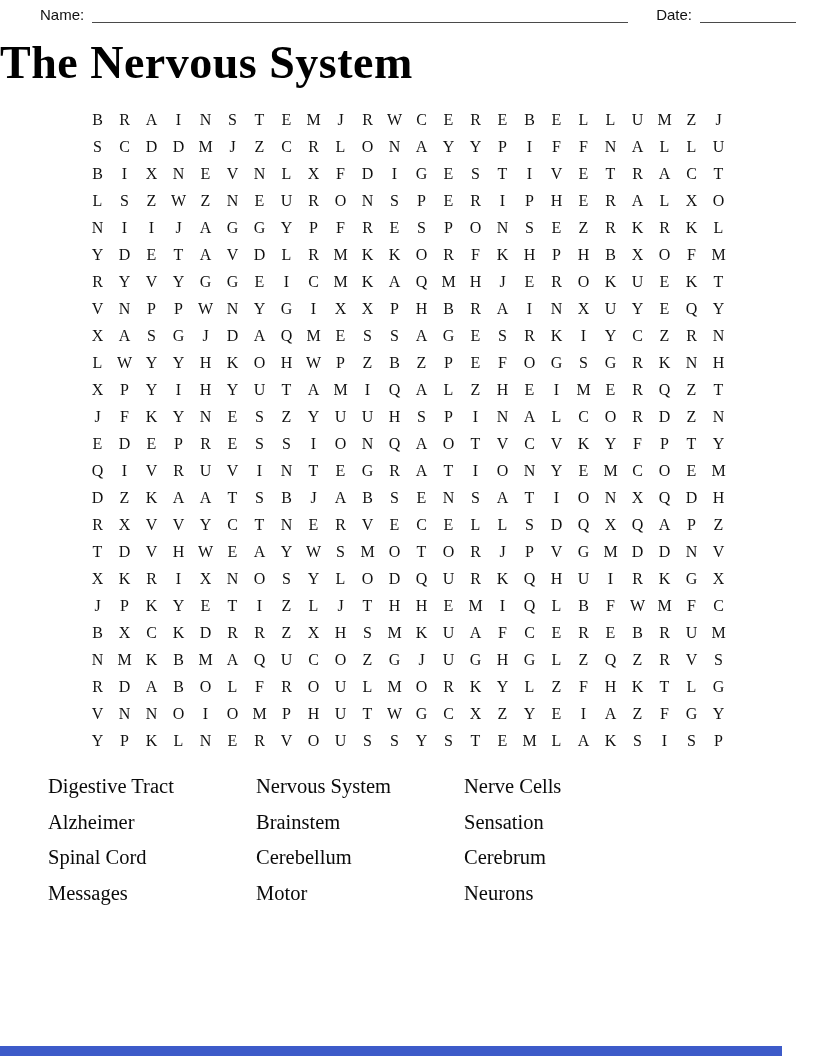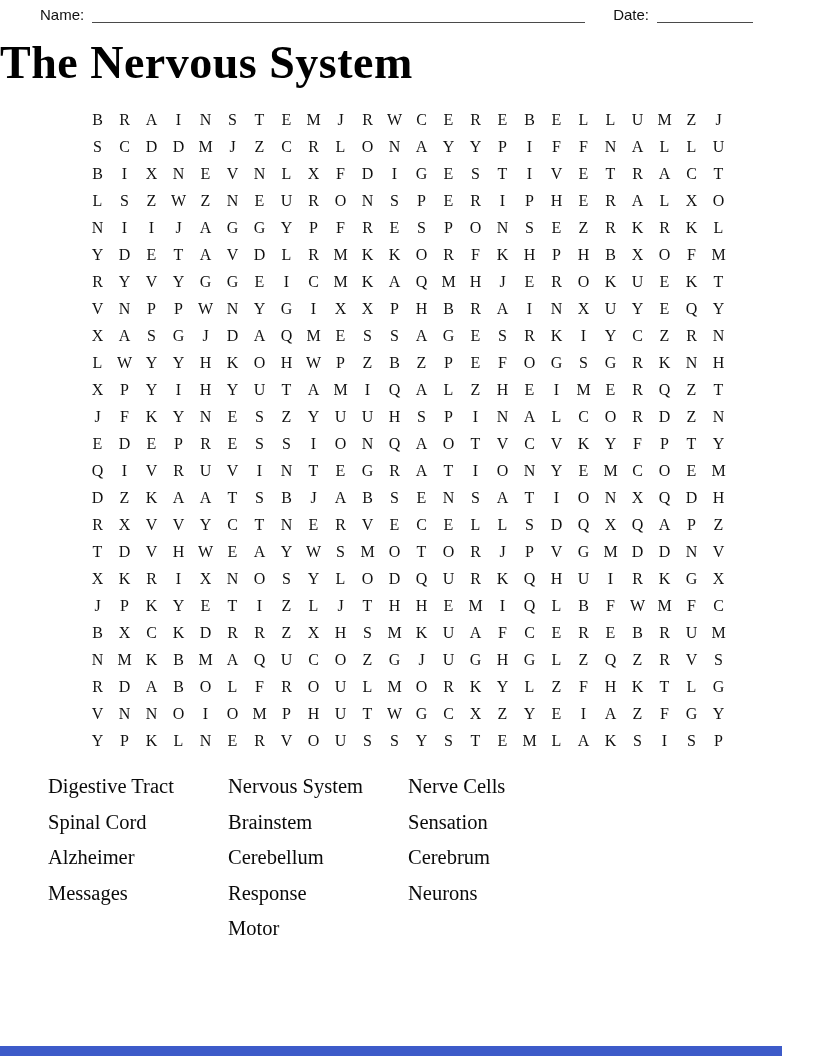--- a/index.html
+++ b/index.html
@@ -10,21 +10,21 @@
     position: relative;
     overflow: hidden;
     font-family: "Liberation Serif", serif;
     color: #000;
   }
 
   
   .topline {
     display: flex;
     align-items: flex-end;
-    padding: 6px 63px 0 40px;
+    padding: 6px 20px 0 40px;
     font-family: "Liberation Sans", sans-serif;
     font-size: 15px;
     line-height: 18px;
     color: #111;
   }
   .topline .lbl { white-space: nowrap; }
   .blank-line {
     border-bottom: 1.5px solid #4a4a4a;
     height: 15px;
     display: inline-block;
@@ -60,20 +60,21 @@
     font-size: 16px;
     color: #111;
   }
 
   
   .words {
     margin: 15px 0 0 48px;
     display: grid;
     grid-template-columns: 180px 180px 180px 180px;
     align-items: start;
+    gap: 28px;
   }
   .word {
     font-family: "Liberation Serif", serif;
     font-size: 20.5px;
     line-height: 35.5px;
     white-space: nowrap;
     color: #0a0a0a;
   }
 
   
@@ -672,29 +673,28 @@
       <span class="cell">K</span>
       <span class="cell">S</span>
       <span class="cell">I</span>
       <span class="cell">S</span>
       <span class="cell">P</span>
     </div>
 
   <div class="words" id="word-list">
       <div>
         <div class="word">Digestive Tract</div>
+        <div class="word">Alzheimer</div>
         <div class="word">Spinal Cord</div>
-        <div class="word">Alzheimer</div>
         <div class="word">Messages</div>
       </div>
       <div>
         <div class="word">Nervous System</div>
         <div class="word">Brainstem</div>
         <div class="word">Cerebellum</div>
-        <div class="word">Response</div>
         <div class="word">Motor</div>
       </div>
       <div>
         <div class="word">Nerve Cells</div>
         <div class="word">Sensation</div>
         <div class="word">Cerebrum</div>
         <div class="word">Neurons</div>
       </div>
     </div>
 

